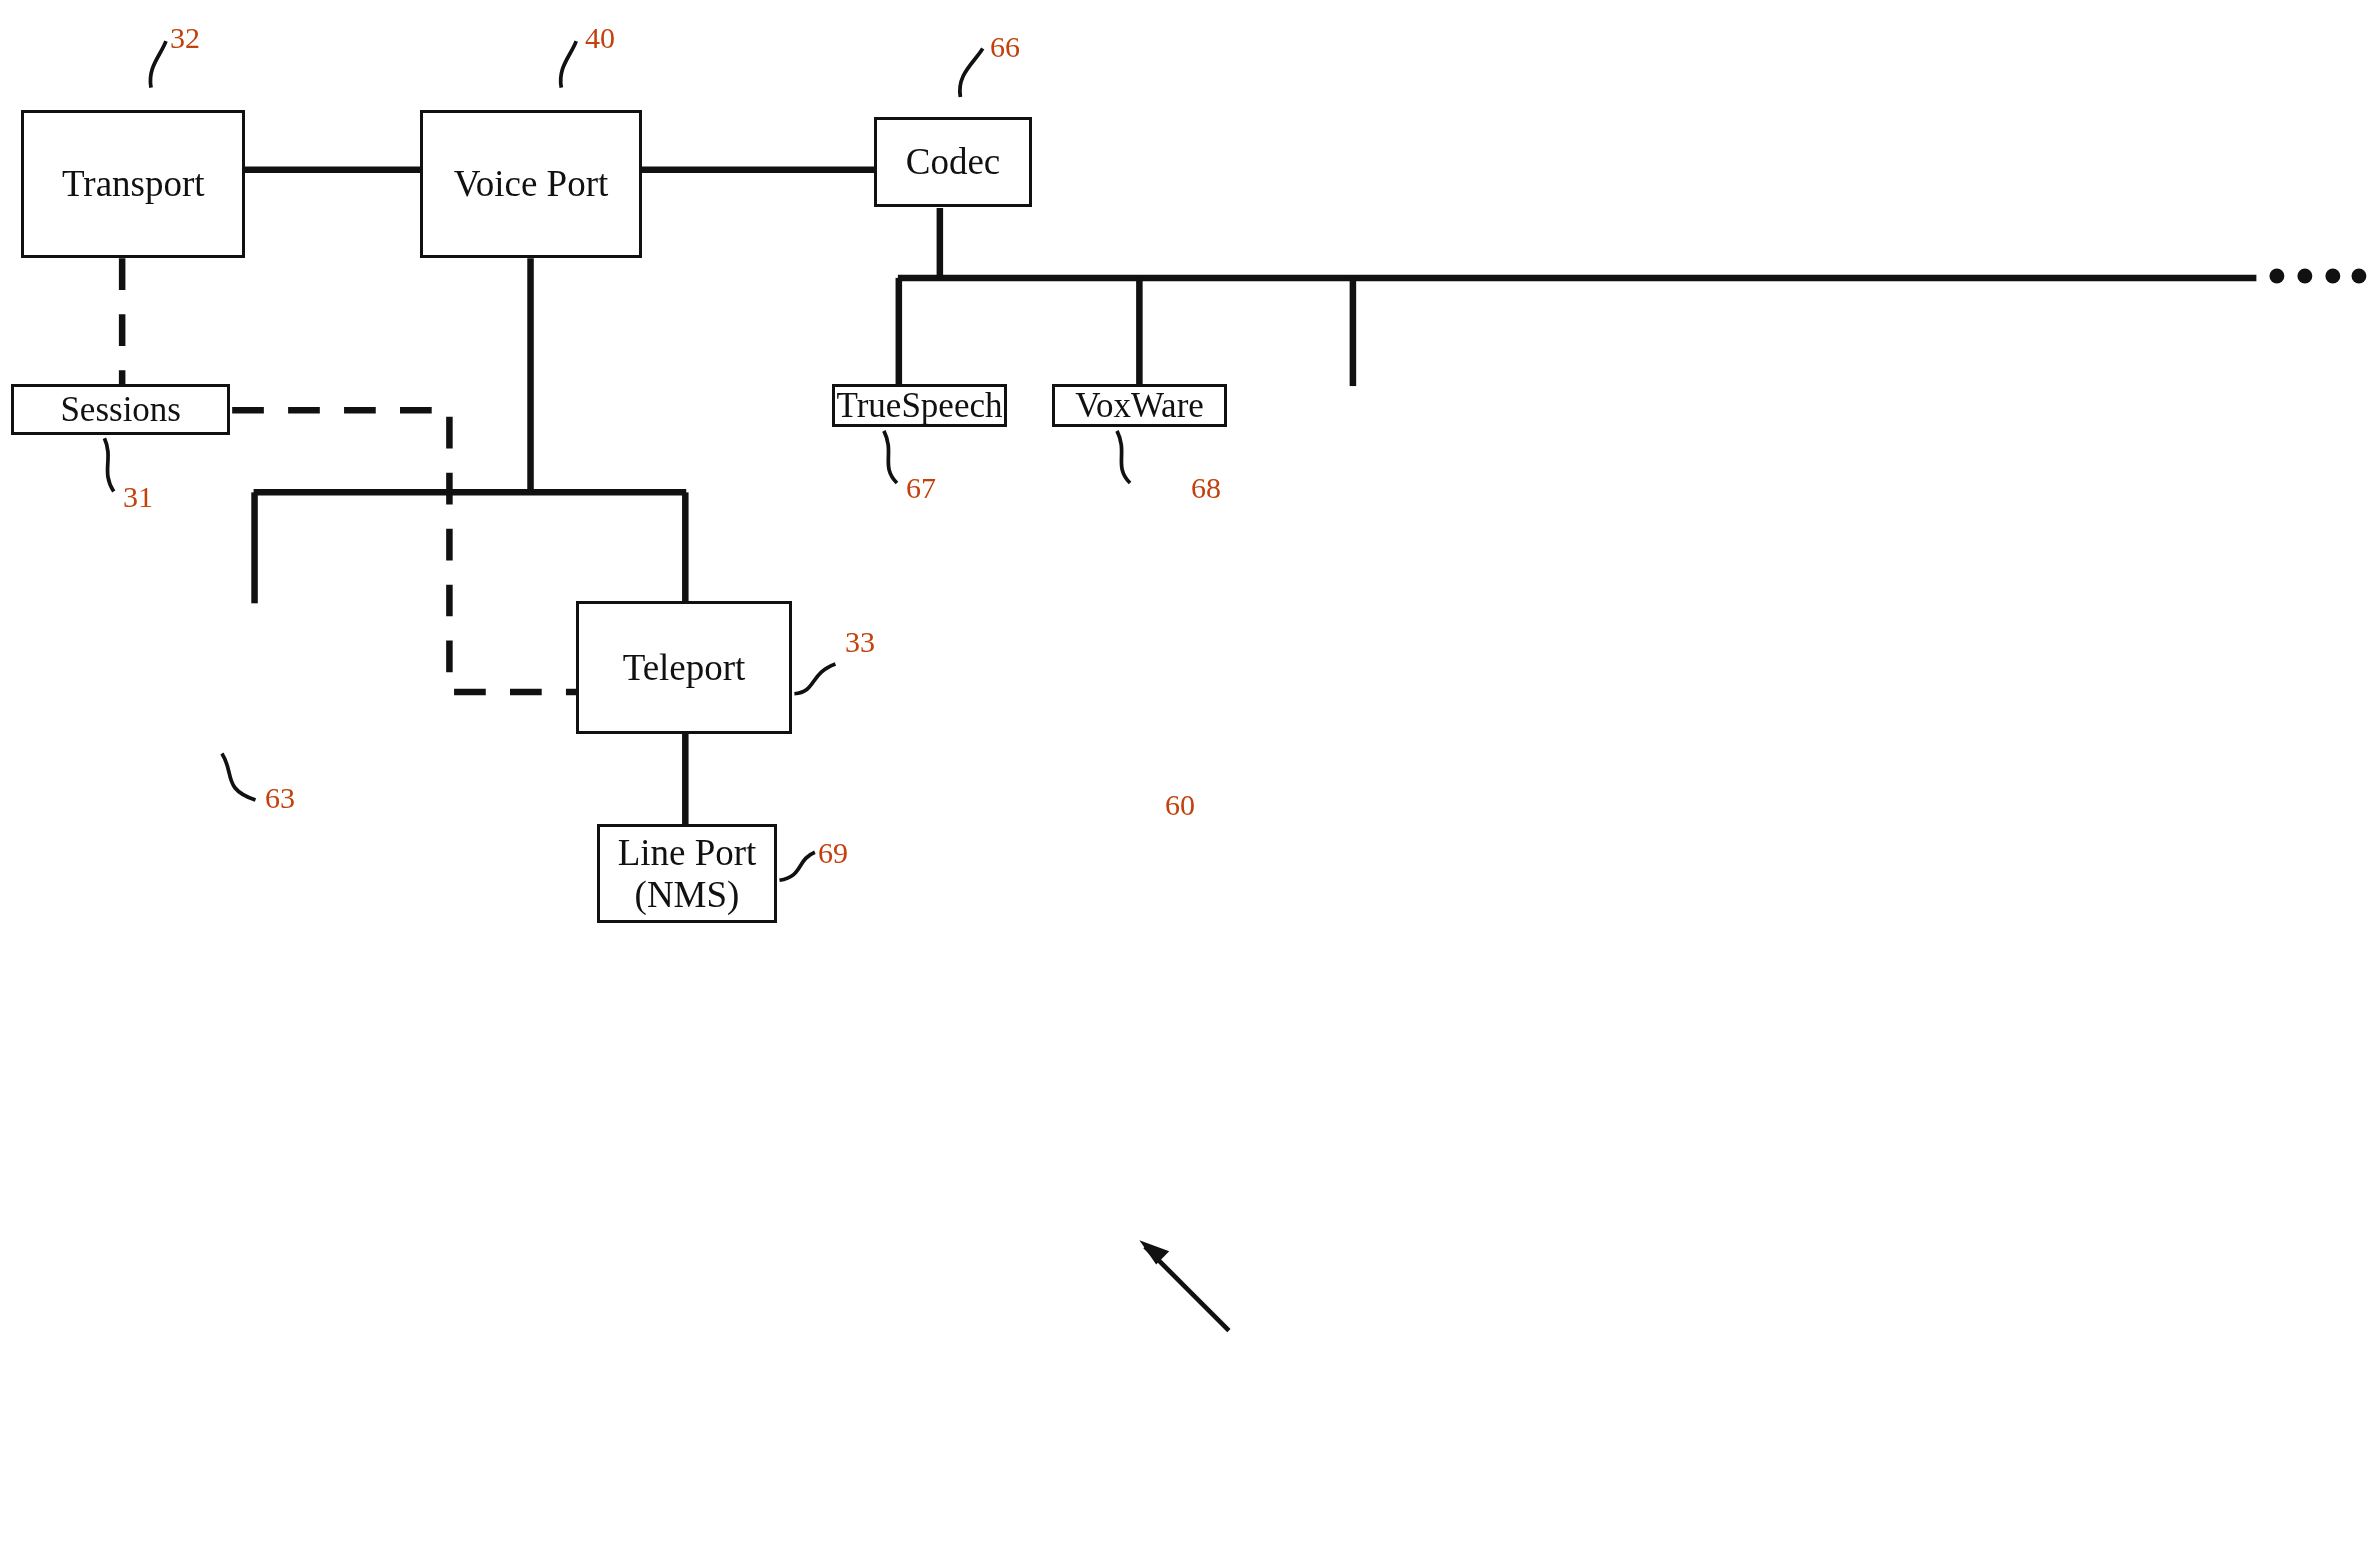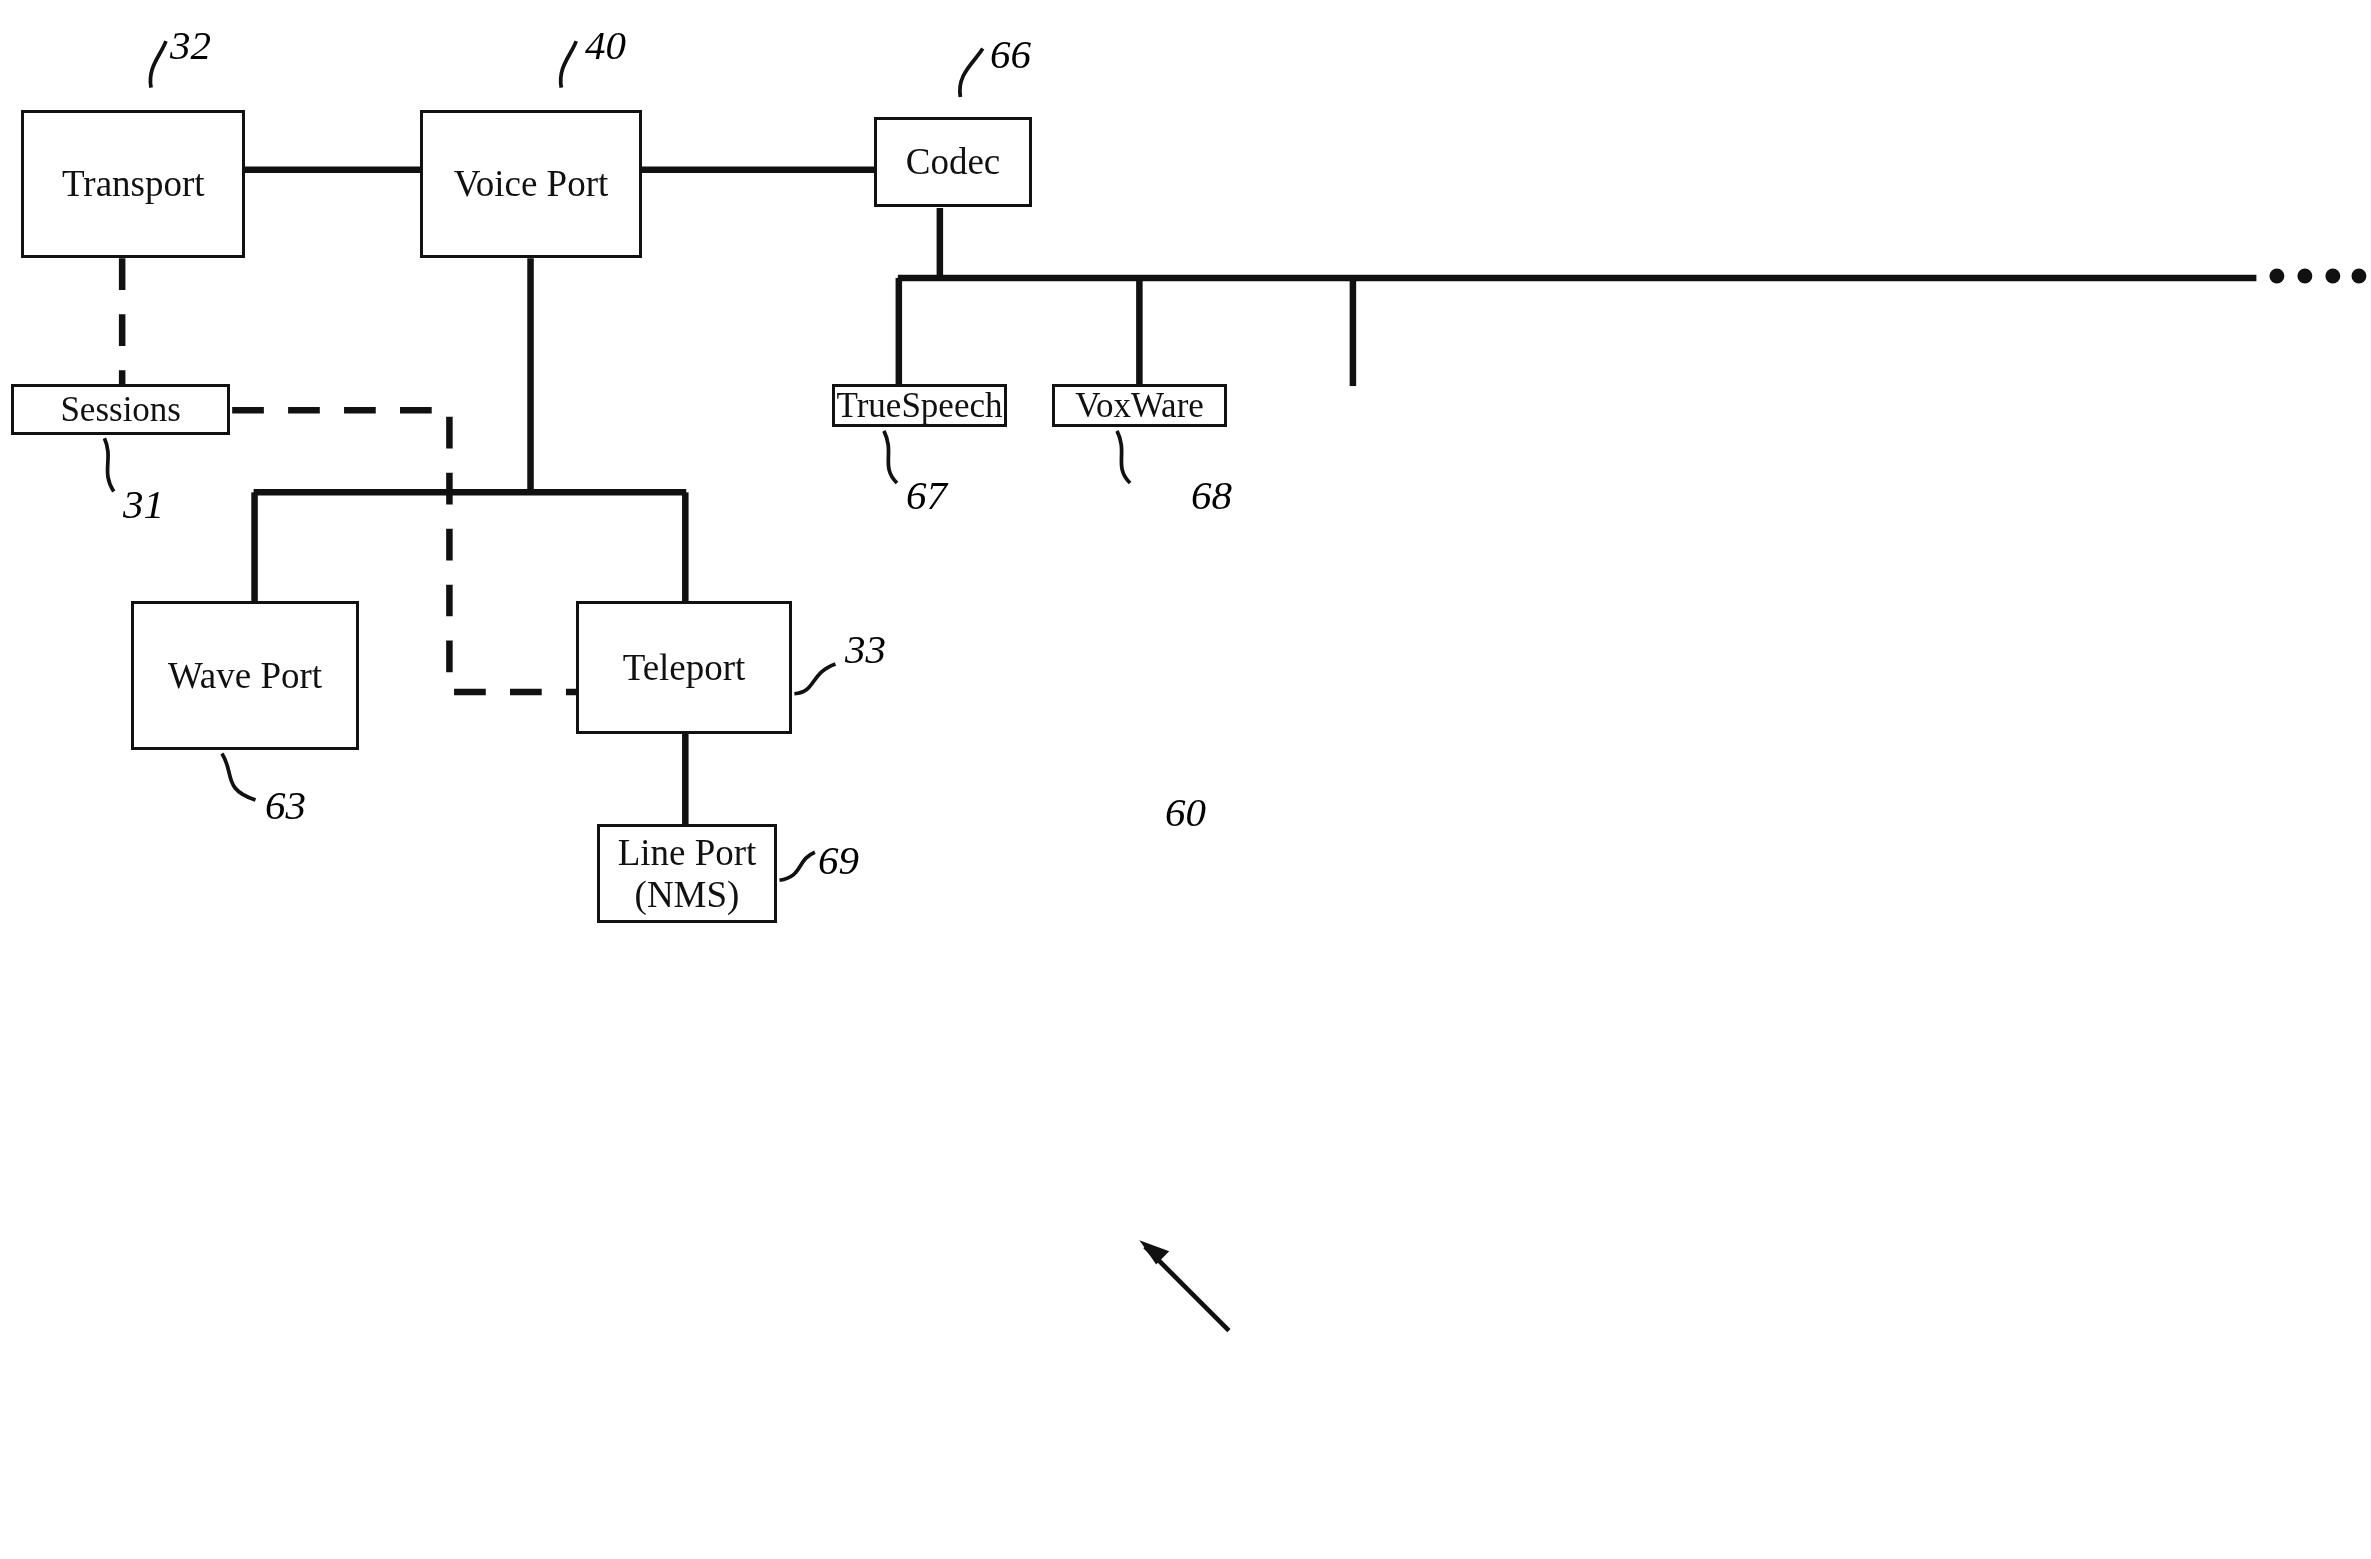--- a/index.html
+++ b/index.html
@@ -6,21 +6,21 @@
   html,body{margin:0;padding:0;background:#fff;}
   body{font-family:"Liberation Serif", serif;}
   #canvas{position:relative;width:2372px;height:1560px;background:#ffffff;overflow:hidden;}
   #canvas svg{position:absolute;left:0;top:0;width:2372px;height:1560px;}
   .node{position:absolute;border:3.7px solid #111;background:#fff;
         display:flex;align-items:center;justify-content:center;text-align:center;
         color:#111;line-height:1.12;box-sizing:border-box;}
   .node .lbl{display:block;padding:0 5.6px;}
   .big{font-size:37px;}
   .med{font-size:35px;}
-  .refnum{position:absolute;font-size:41px;color:#000000;font-family:"Liberation Serif", serif;font-style:italic;}
+  .refnum{position:absolute;font-size:30px;color:#c2410c;font-family:"Liberation Serif", serif;}
 </style>
 </head>
 <body>
 
 <div id="canvas">
 
   <svg viewBox="0 0 2544 1673">
     <g stroke="#111111" fill="none" stroke-linecap="butt">
 
       <line x1="248" y1="182" x2="452" y2="182" stroke-width="7"></line>
@@ -90,23 +90,20 @@
   </div>
 
   <div class="node med" style="left:832px;top:384px;width:175px;height:43px;">
     <span class="lbl">TrueSpeech</span>
   </div>
 
   <div class="node med" style="left:1052px;top:384px;width:175px;height:43px;">
     <span class="lbl">VoxWare</span>
   </div>
 
-  <div class="node big" style="left:131px;top:601px;width:228px;height:149px;">
-    <span class="lbl">Wave Port</span>
-  </div>
 
   <div class="node big" style="left:576px;top:601px;width:216px;height:133px;">
     <span class="lbl">Teleport</span>
   </div>
 
   <div class="node big" style="left:597px;top:824px;width:180px;height:99px;white-space:pre-line;">
     <span class="lbl">Line Port
 (NMS)</span>
   </div>
 

